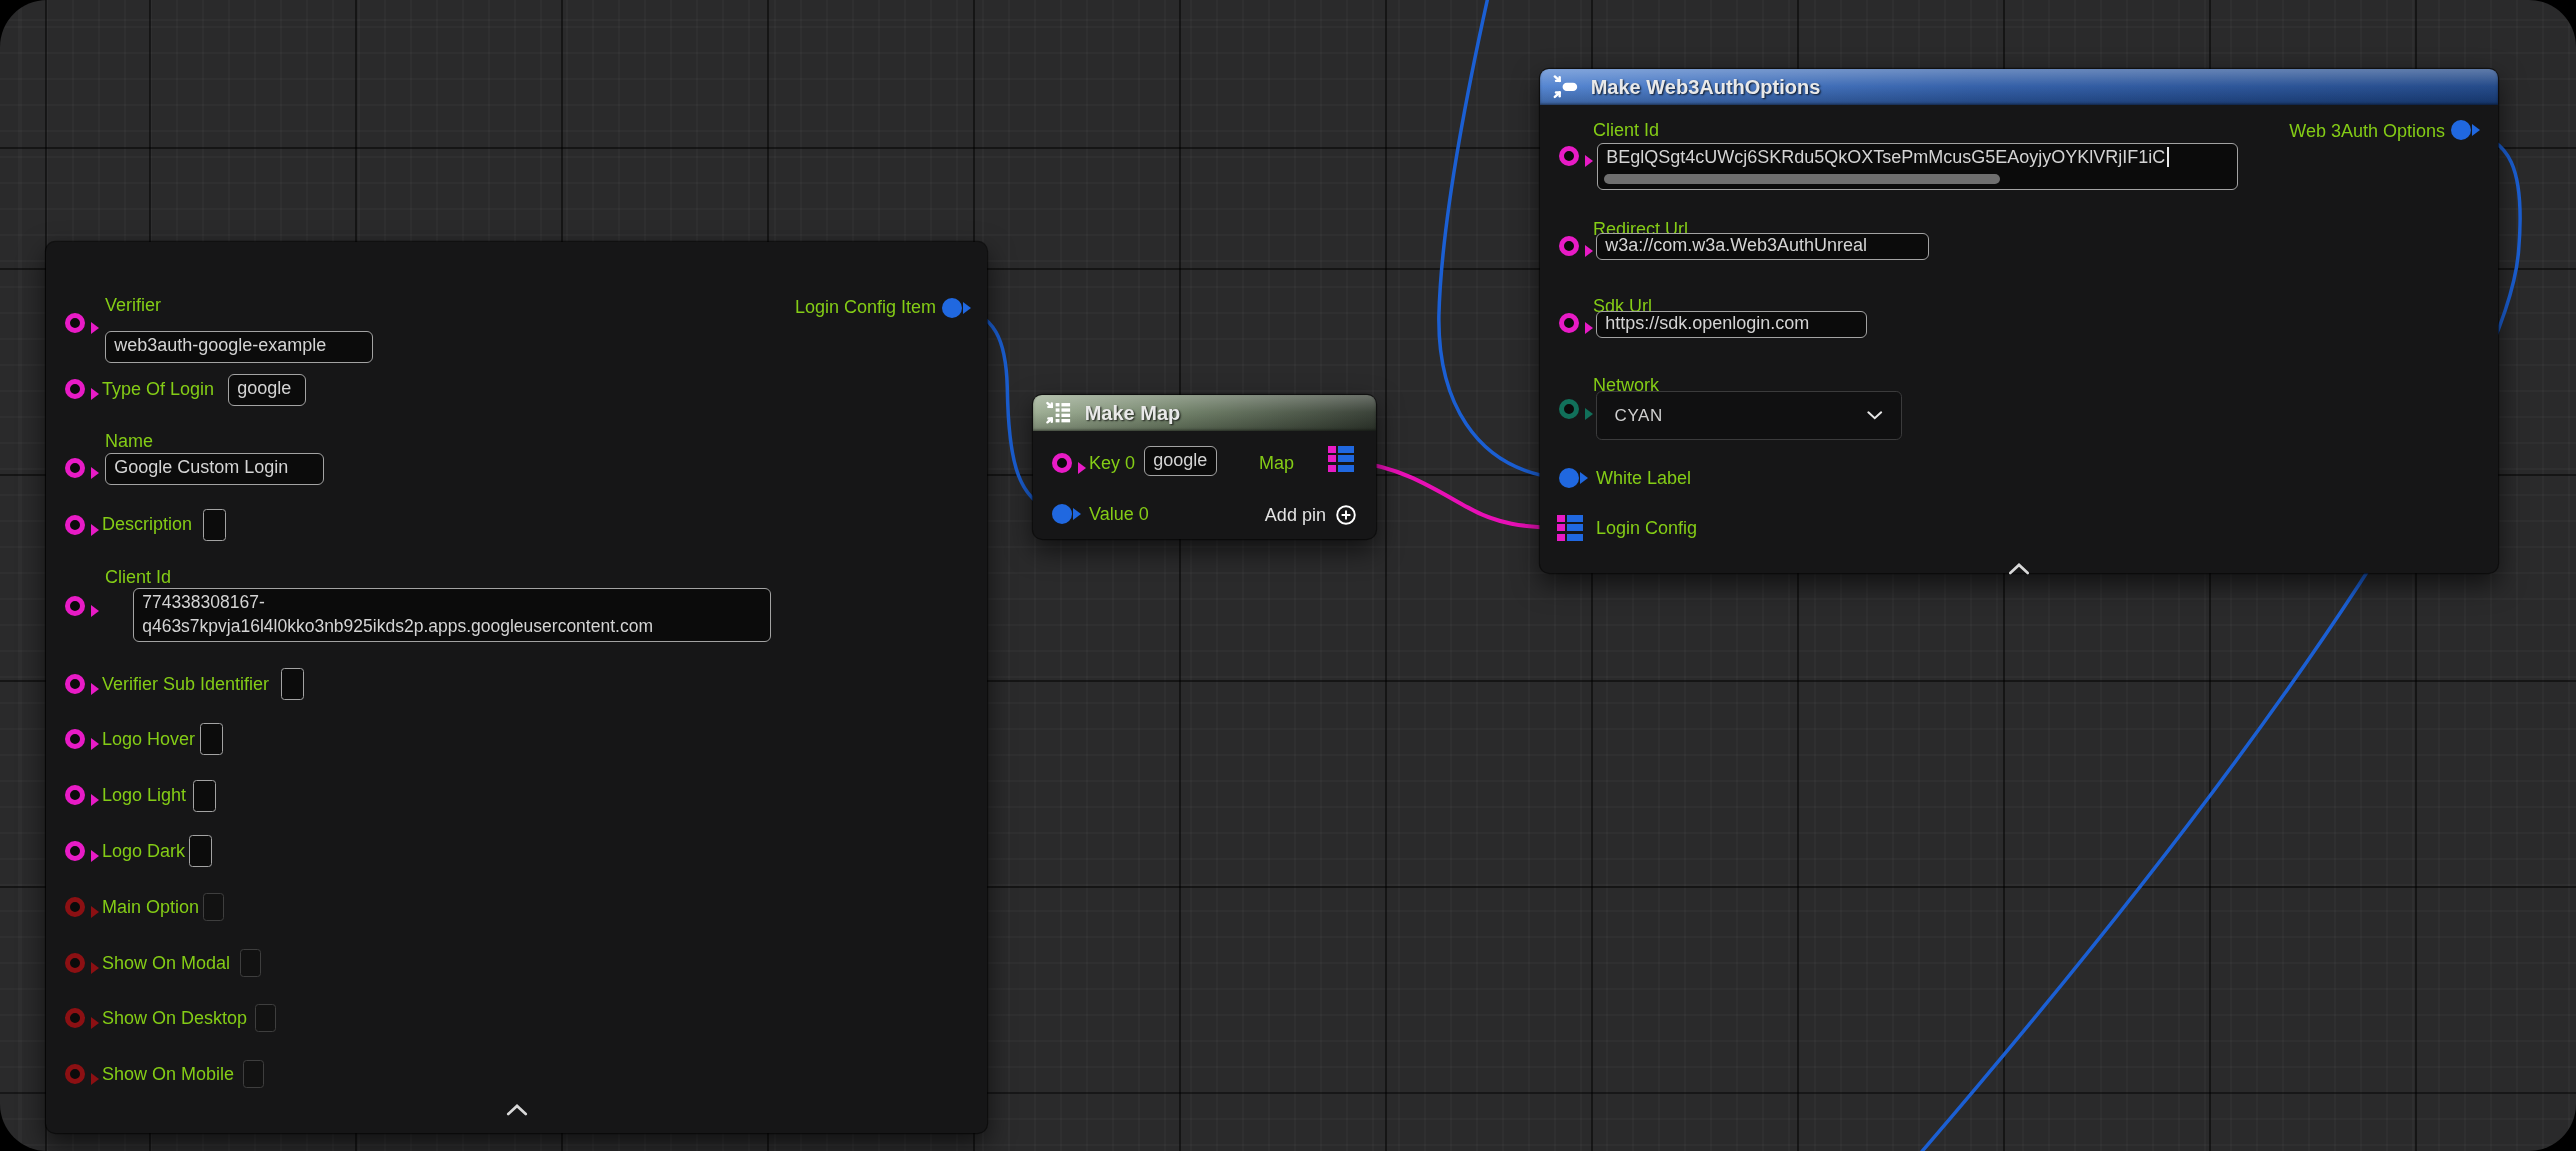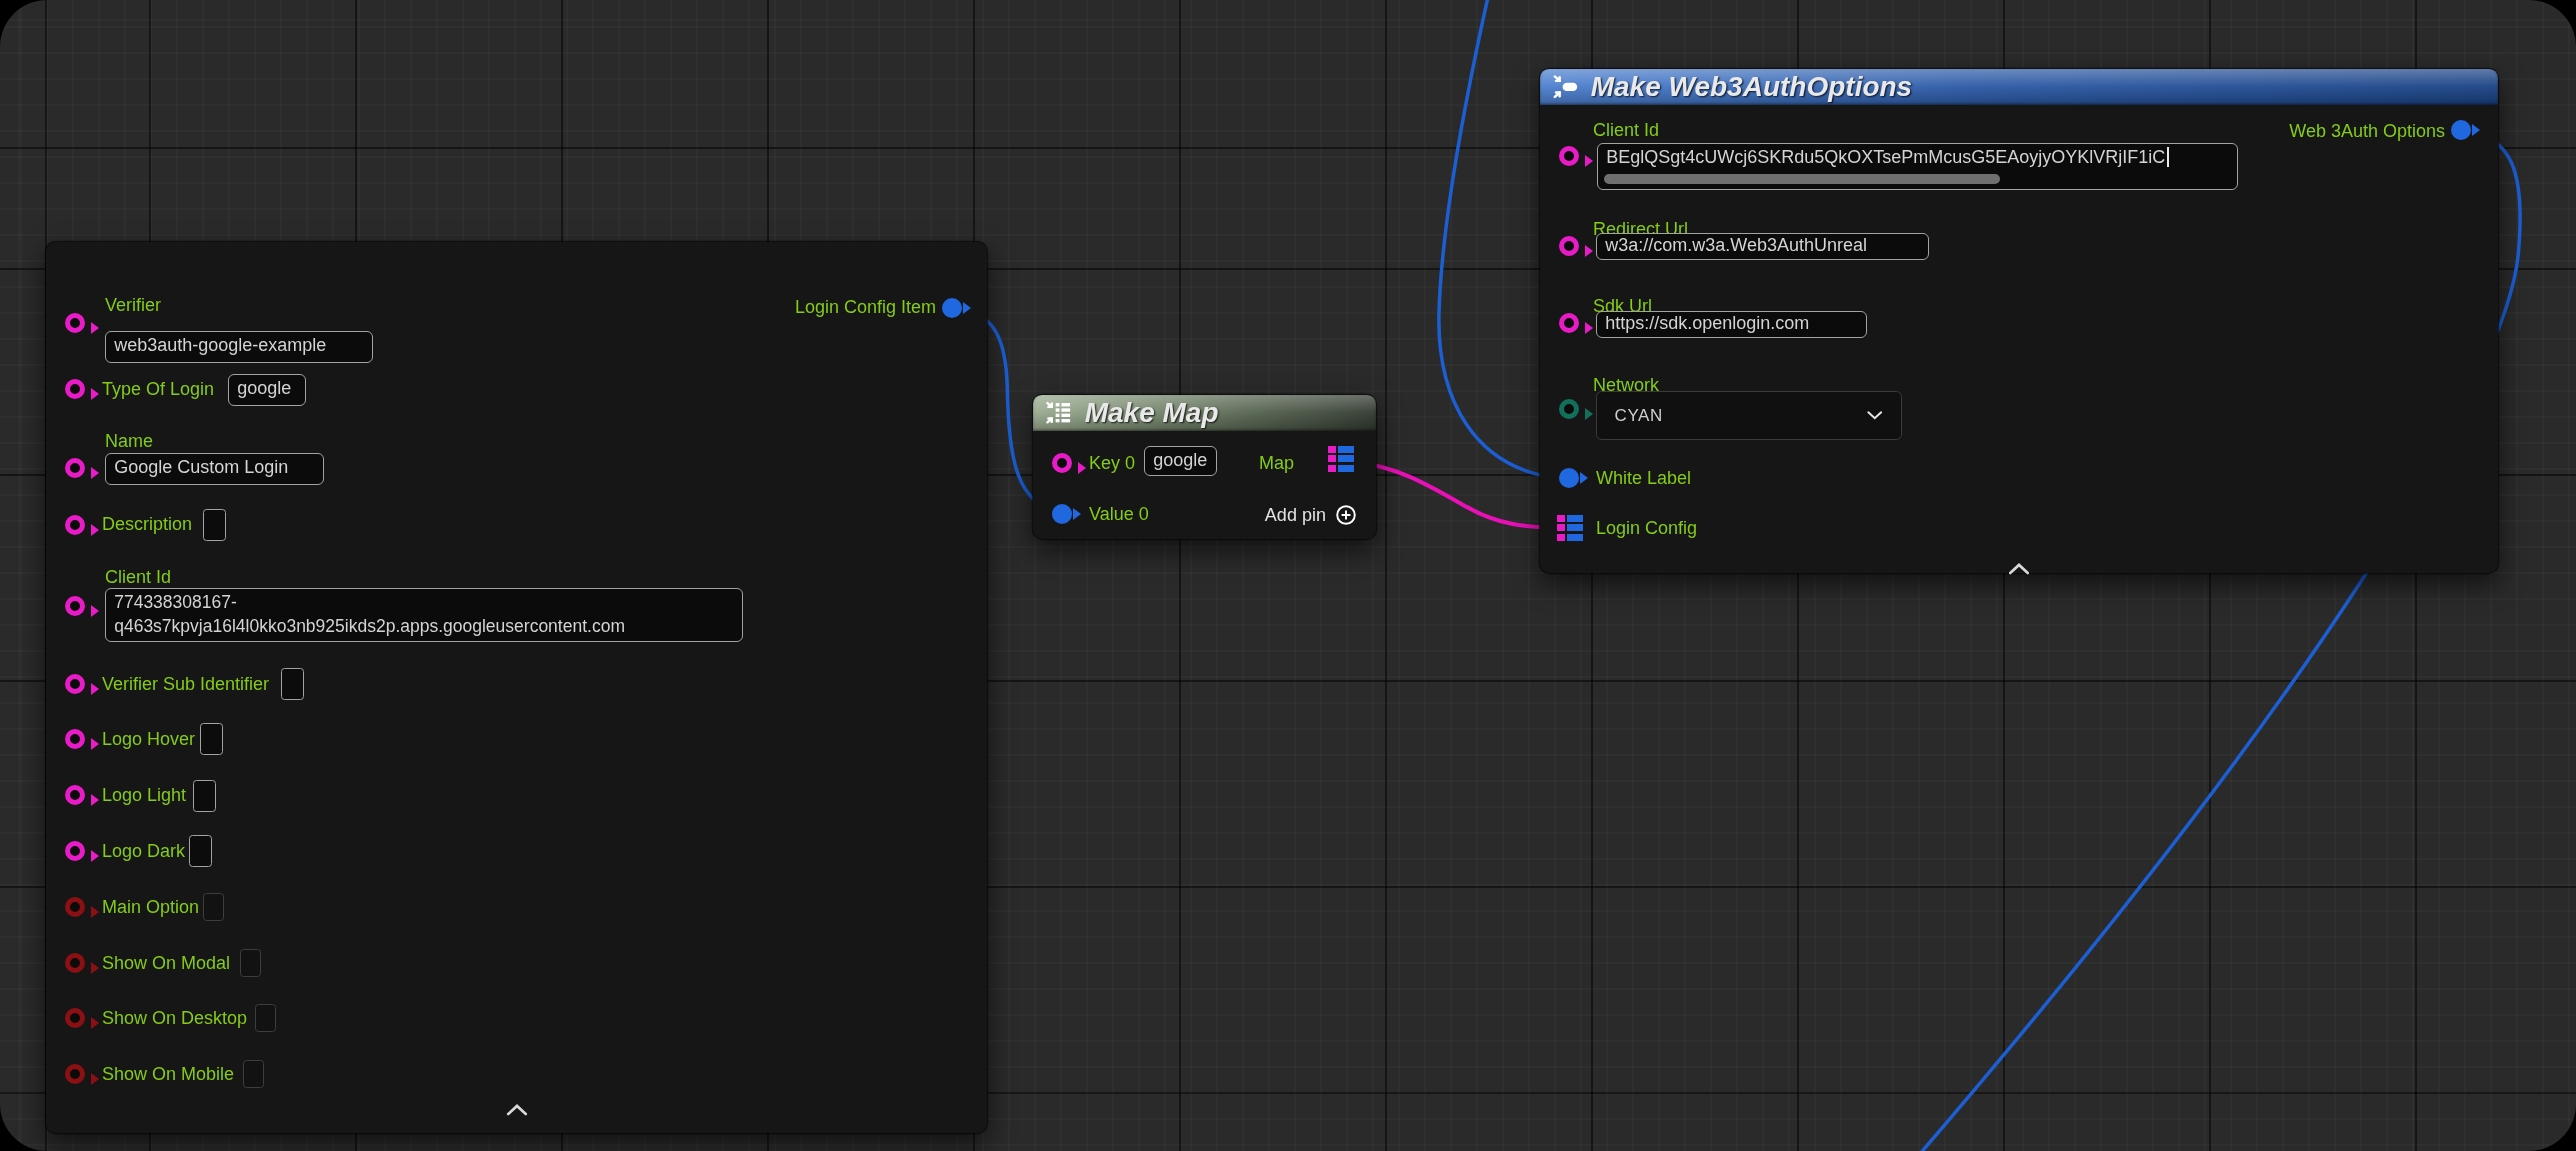--- a/index.html
+++ b/index.html
@@ -28,21 +28,21 @@
     box-shadow:inset 0 -1.2px 2.3px rgba(0,0,0,.45);
   }
   .nhead.blue{
     background-image:linear-gradient(180deg, rgba(255,255,255,.30) 0%, rgba(255,255,255,.05) 48%, rgba(0,0,0,.22) 100%),
                      linear-gradient(90deg, var(--header-struct-a) 0%, #2c5aa6 45%, var(--header-struct-b) 100%);
   }
   .nhead.green{
     background-image:linear-gradient(180deg, rgba(255,255,255,.28) 0%, rgba(255,255,255,.05) 48%, rgba(0,0,0,.22) 100%),
                      linear-gradient(90deg, var(--header-map-a) 0%, #6c7d64 42%, var(--header-map-b) 100%);
   }
-  .ntitle{font-size:28px;font-weight:700;color:#e9e9e9;text-shadow:1.2px 1.2px 1.8px rgba(0,0,0,.75);white-space:nowrap;font-style:italic;}
+  .ntitle{font-size:20px;font-weight:700;color:#e9e9e9;text-shadow:1.2px 1.2px 1.8px rgba(0,0,0,.75);white-space:nowrap;}
   .hicon{display:flex;align-items:center;}
 
   
   .pin{position:absolute;width:20px;height:20px;border-radius:50%;box-sizing:border-box;}
   .pin::after{content:"";position:absolute;left:21px;top:3.5px;width:0;height:0;
     border-left:8.2px solid var(--pc);border-top:6.4px solid transparent;border-bottom:6.4px solid transparent;}
   .pin.hollow{border:5.3px solid var(--pc);background:#0b0b0b;}
   .pin.filled{background:var(--pc);}
   .pc-string{--pc:var(--pin-string,#e81bc6);}
   .pc-struct{--pc:var(--pin-struct,#2068e0);}
@@ -54,21 +54,21 @@
   .mappin .mk{background:var(--pin-string,#e81bc6);}
   .mappin .mv{background:var(--pin-struct,#2068e0);}
 
   
   .plbl,.outlbl{position:absolute;height:22px;line-height:22px;font-size:18px;color:#84cc16;white-space:nowrap;}
   .outlbl{text-align:right;}
   .tbox{position:absolute;height:32px;box-sizing:border-box;border:1.8px solid #a3a3a3;border-radius:6px;
     background:#0b0b0b;color:#d4d4d4;font-size:18px;line-height:27px;padding:0 8.2px;
     white-space:nowrap;overflow:hidden;}
   .tbox.slim{height:27px;line-height:23px;}
-  .tbox.multi{height:54px;line-height:24px;white-space:normal;overflow-wrap:break-word;padding:1.2px 8.2px;font-size:17.5px;}
+  .tbox.multi{height:54px;line-height:24px;white-space:normal;overflow-wrap:break-word;padding:1.2px 8.2px;font-size:17.5px;margin-left:28px;}
   .tbox.scrollable{height:47px;line-height:27px;position:absolute;}
   .scrollbar{position:absolute;left:5.8px;bottom:4.7px;width:62%;height:10.5px;border-radius:5.3px;background:var(--scrollbar,#6f6f6f);}
   .caret{display:inline-block;width:2.3px;height:20px;background:#e9e9e9;vertical-align:-3.5px;margin-left:1.2px;}
   .mini{position:absolute;width:23.4px;height:32px;box-sizing:border-box;border:1.8px solid #a3a3a3;border-radius:3.5px;background:#0c0c0c;}
   .cbox{position:absolute;width:21px;height:28px;box-sizing:border-box;border:1.8px solid #3e3e3e;border-radius:3.5px;background:#121212;}
   .dd{position:absolute;height:49px;box-sizing:border-box;border:1.2px solid #3b3b3c;border-radius:5.8px;background:#101011;
     display:flex;align-items:center;justify-content:space-between;padding:0 17.5px;color:#cfcfcf;font-size:17px;letter-spacing:0.6px;}
   .addpin{position:absolute;display:flex;align-items:center;gap:9.4px;font-size:18px;color:#e4e4e4;}
   .collapse{position:absolute;left:50%;transform:translateX(-50%);}
 

